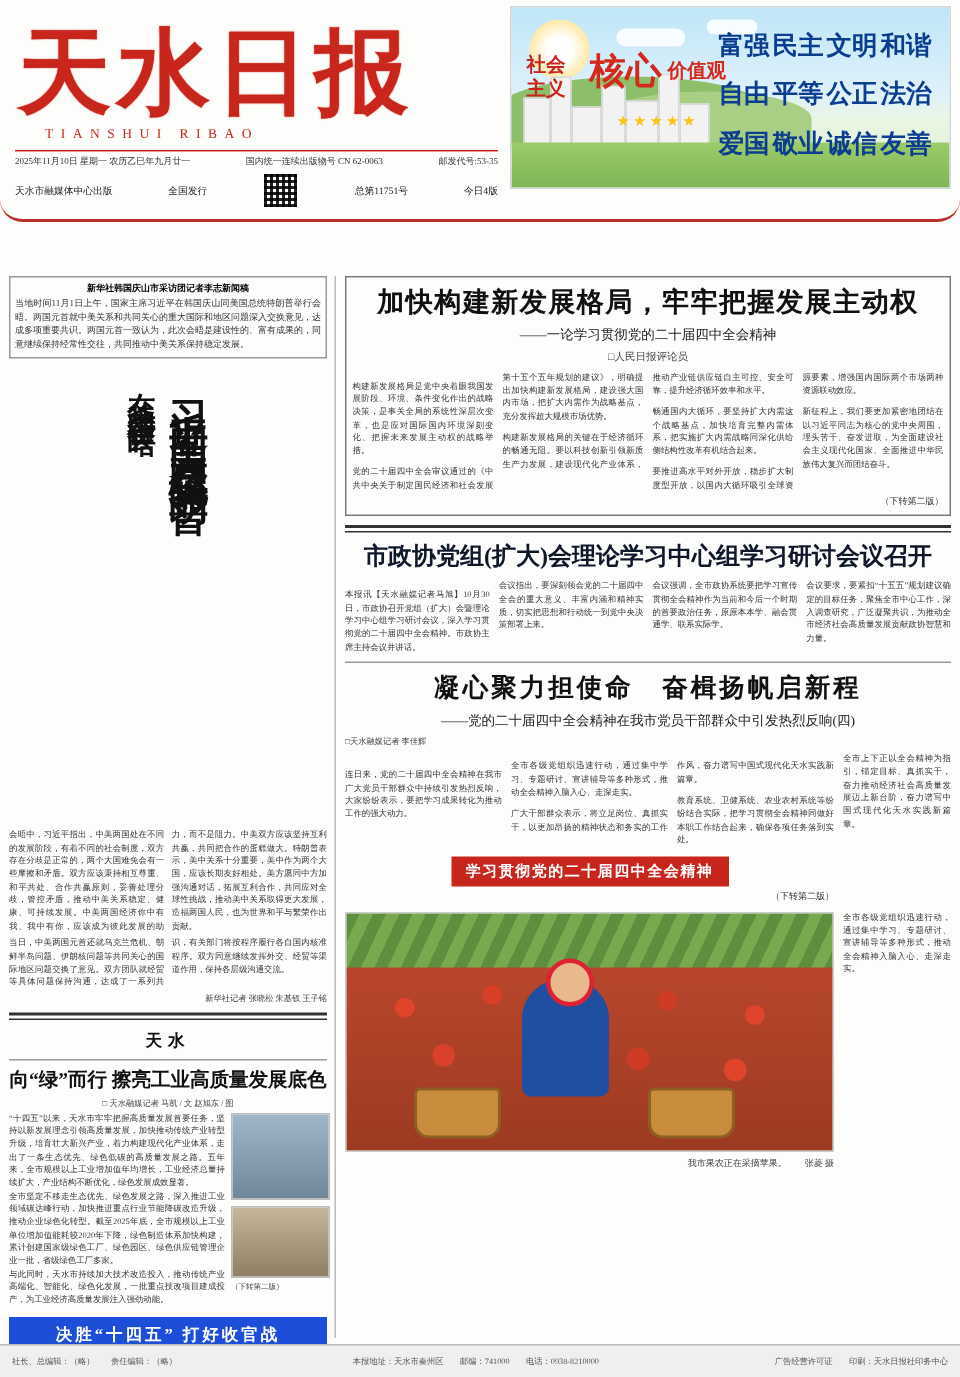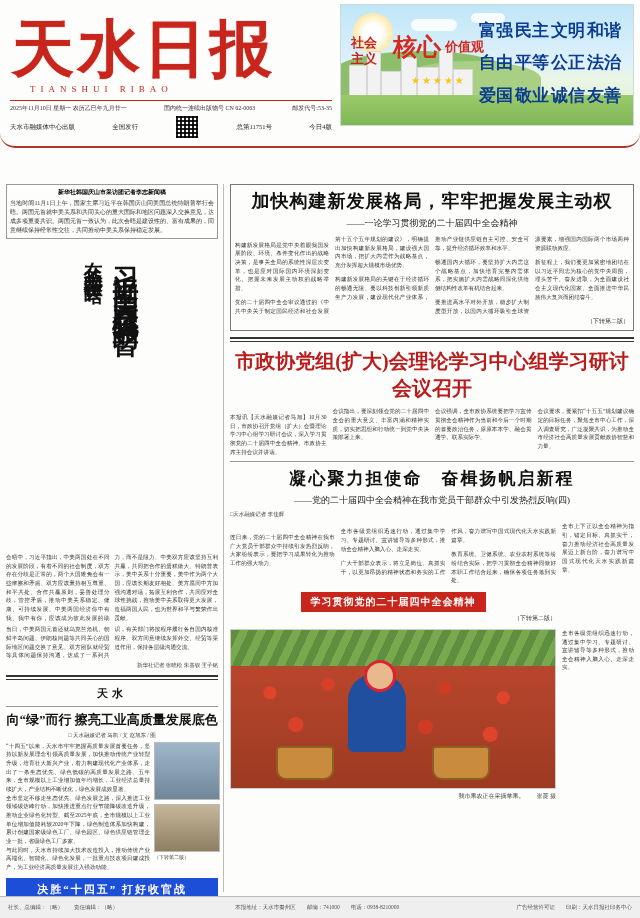--- a/index.html
+++ b/index.html
@@ -194,35 +194,36 @@
       </div>
 
       <div class="redbar" style="margin-top:6px;">决胜“十四五” 打好收官战</div>
     </div>
 
     <div class="col colB">
 
       <div class="sec-box">
         <div class="art-title">加快构建新发展格局，牢牢把握发展主动权</div>
         <div class="art-sub">——一论学习贯彻党的二十届四中全会精神</div>
+        <div class="art-by">□人民日报评论员</div>
         <div class="cols4">
           <p>构建新发展格局是党中央着眼我国发展阶段、环境、条件变化作出的战略决策，是事关全局的系统性深层次变革，也是应对国际国内环境深刻变化、把握未来发展主动权的战略举措。</p>
           <p>党的二十届四中全会审议通过的《中共中央关于制定国民经济和社会发展第十五个五年规划的建议》，明确提出加快构建新发展格局，建设强大国内市场，把扩大内需作为战略基点，充分发挥超大规模市场优势。</p>
           <p>构建新发展格局的关键在于经济循环的畅通无阻。要以科技创新引领新质生产力发展，建设现代化产业体系，推动产业链供应链自主可控、安全可靠，提升经济循环效率和水平。</p>
           <p>畅通国内大循环，要坚持扩大内需这个战略基点，加快培育完整内需体系，把实施扩大内需战略同深化供给侧结构性改革有机结合起来。</p>
           <p>要推进高水平对外开放，稳步扩大制度型开放，以国内大循环吸引全球资源要素，增强国内国际两个市场两种资源联动效应。</p>
           <p>新征程上，我们要更加紧密地团结在以习近平同志为核心的党中央周围，埋头苦干、奋发进取，为全面建设社会主义现代化国家、全面推进中华民族伟大复兴而团结奋斗。</p>
         </div>
         <div class="jump">（下转第二版）</div>
       </div>
 
       <div class="rule-dbl"></div>
 
       <div>
-        <div style="font-size:20px;font-weight:bold;text-align:center;color:#b91c1c;">市政协党组(扩大)会理论学习中心组学习研讨会议召开</div>
+        <div style="font-size:16px;font-weight:bold;text-align:center;color:#0f172a;">市政协党组(扩大)会理论学习中心组学习研讨会议召开</div>
         <div class="cols4">
           <p>本报讯【天水融媒记者马旭】10月30日，市政协召开党组（扩大）会暨理论学习中心组学习研讨会议，深入学习贯彻党的二十届四中全会精神。市政协主席主持会议并讲话。</p>
           <p>会议指出，要深刻领会党的二十届四中全会的重大意义、丰富内涵和精神实质，切实把思想和行动统一到党中央决策部署上来。</p>
           <p>会议强调，全市政协系统要把学习宣传贯彻全会精神作为当前和今后一个时期的首要政治任务，原原本本学、融会贯通学、联系实际学。</p>
           <p>会议要求，要紧扣“十五五”规划建议确定的目标任务，聚焦全市中心工作，深入调查研究，广泛凝聚共识，为推动全市经济社会高质量发展贡献政协智慧和力量。</p>
         </div>
       </div>
 
       <div class="hr-thin"></div>
 

